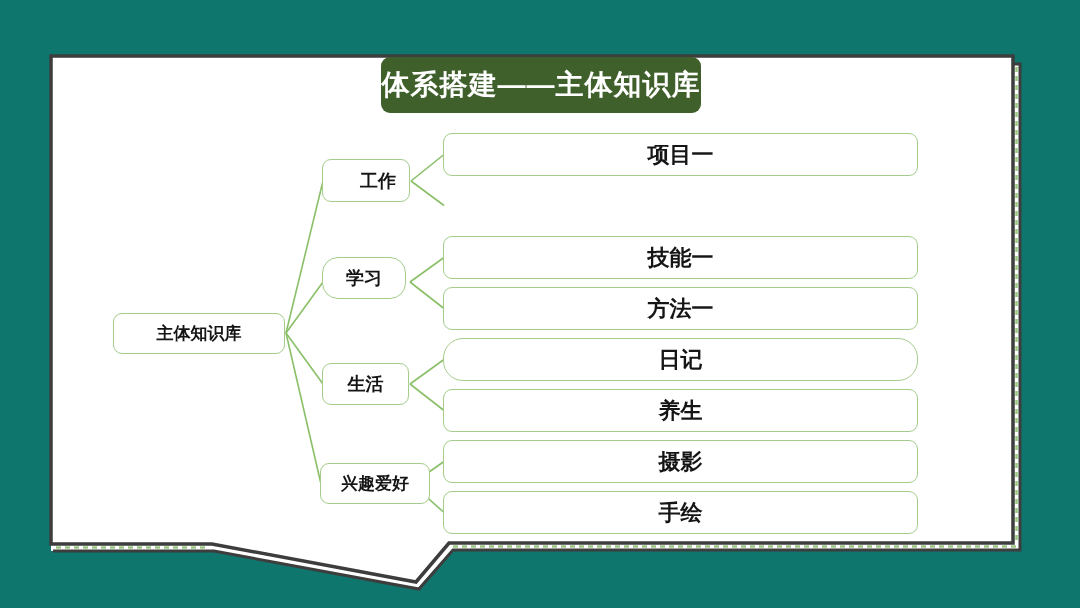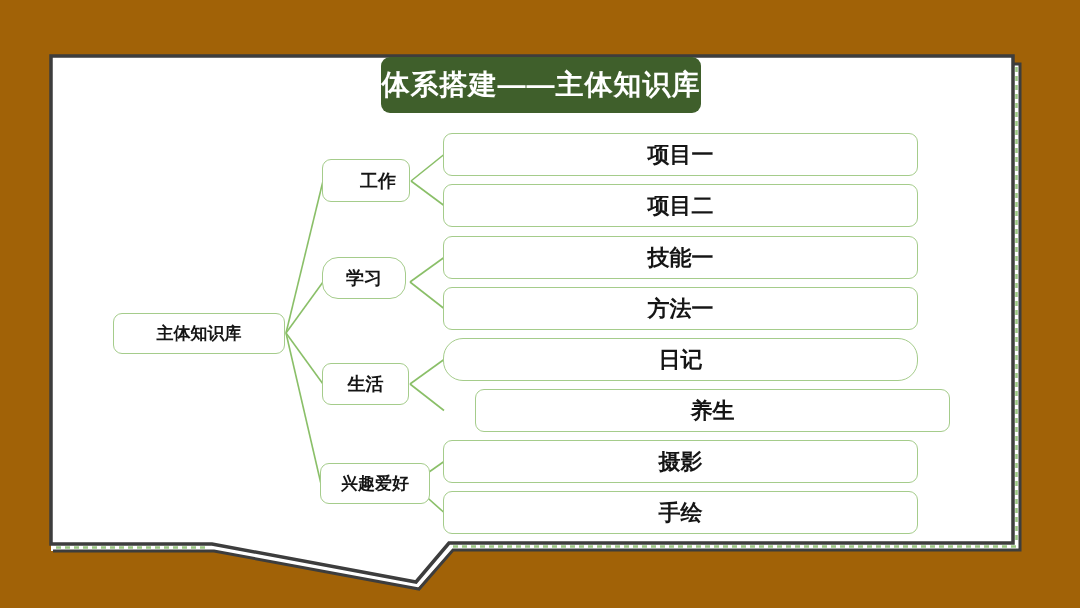--- a/index.html
+++ b/index.html
@@ -3,21 +3,21 @@
 <meta charset="utf-8">
 <style>
   html,body{margin:0;padding:0;}
   body{
     font-family:"Liberation Sans","DejaVu Sans",sans-serif;
     background:#a6cf8e;
   }
   .stage{
     position:relative;
     width:1080px;height:608px;
-    background:#a16207;
+    background:#0f766e;
     overflow:hidden;
     text-decoration:underline;
   }
   .paper-svg{
     position:absolute;left:0;top:0;width:1080px;height:608px;
   }
   .slide-title{
     position:absolute;
     left:381px;top:57px;width:320px;height:56px;
     background:#3f5f2b;
@@ -42,21 +42,21 @@
   }
   .node.root{left:113px;top:313px;width:172px;height:41px;font-size:17px;}
   .node.branch{font-size:18px;}
   .node.b0{left:322px;top:159px;width:88px;height:43px;padding-left:24px;}
   .node.b1{left:322px;top:257px;width:84px;height:42px;border-radius:16px;}
   .node.b2{left:322px;top:363px;width:87px;height:42px;}
   .node.b3{left:320px;top:463px;width:110px;height:41px;font-size:17px;}
   .node.leaf{left:443px;width:475px;height:43px;font-size:22px;}
   .node.l0{top:133px;} .node.l1{top:184px;}
   .node.l2{top:236px;} .node.l3{top:287px;}
-  .node.l4{top:338px;border-radius:20px;} .node.l5{top:389px;margin-left:32px;}
+  .node.l4{top:338px;border-radius:20px;} .node.l5{top:389px;}
   .node.l6{top:440px;} .node.l7{top:491px;}
 </style>
 </head>
 <body>
 
 <div class="stage">
 
   <svg class="paper-svg" viewBox="0 0 1080 608" xmlns="http://www.w3.org/2000/svg">
 
     <path d="M51,55 L1013,55 L1013,64 L1021,64 L1021,550 L452,550 L418,588 L213,551 L51,551 Z" fill="#ffffff"></path>
@@ -90,21 +90,20 @@
   <div class="slide-title">体系搭建——主体知识库</div>
 
   <div class="node root">主体知识库</div>
 
   <div class="node branch b0">工作</div>
   <div class="node branch b1">学习</div>
   <div class="node branch b2">生活</div>
   <div class="node branch b3">兴趣爱好</div>
 
   <div class="node leaf l0">项目一</div>
-  <div class="node leaf l1">项目二</div>
   <div class="node leaf l2">技能一</div>
   <div class="node leaf l3">方法一</div>
   <div class="node leaf l4">日记</div>
   <div class="node leaf l5">养生</div>
   <div class="node leaf l6">摄影</div>
   <div class="node leaf l7">手绘</div>
 
 </div>
 
 </body></html>

